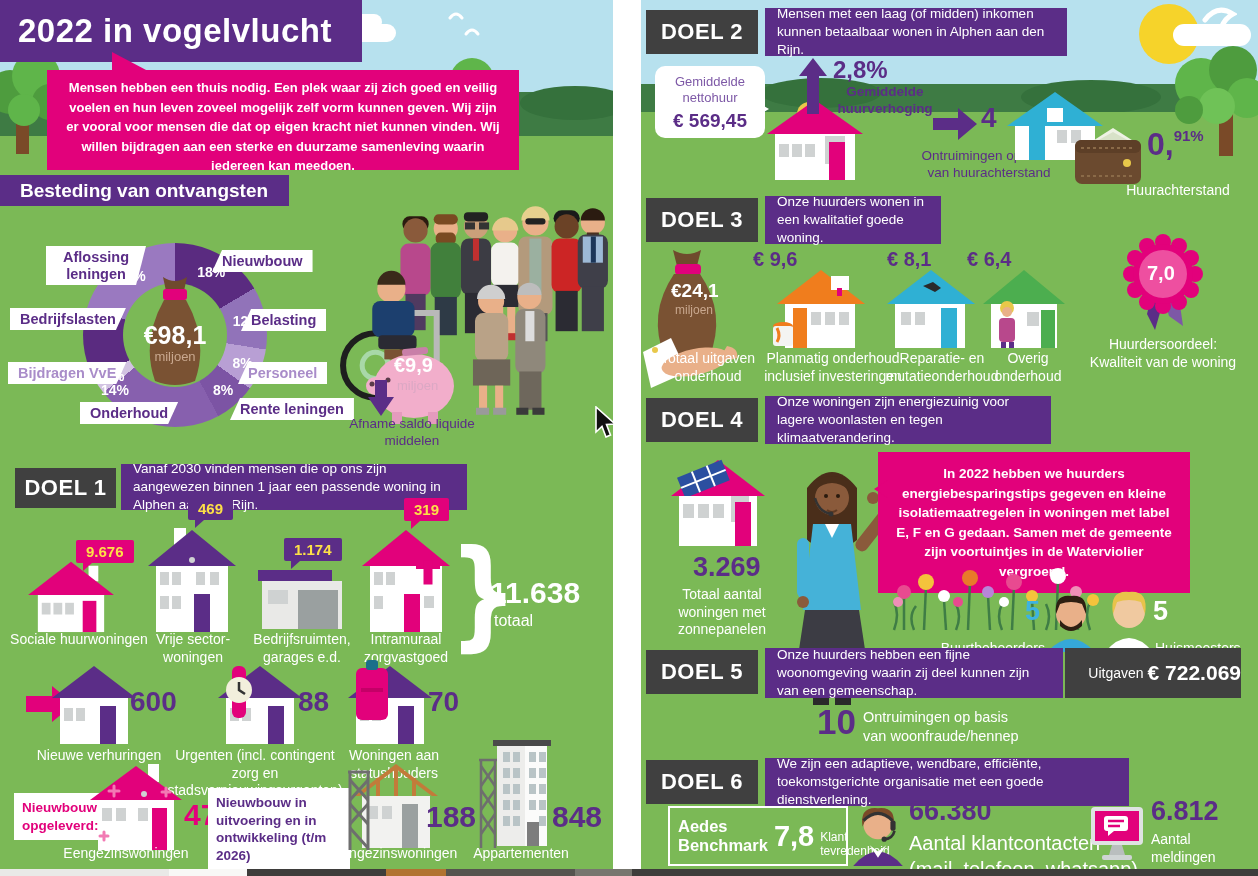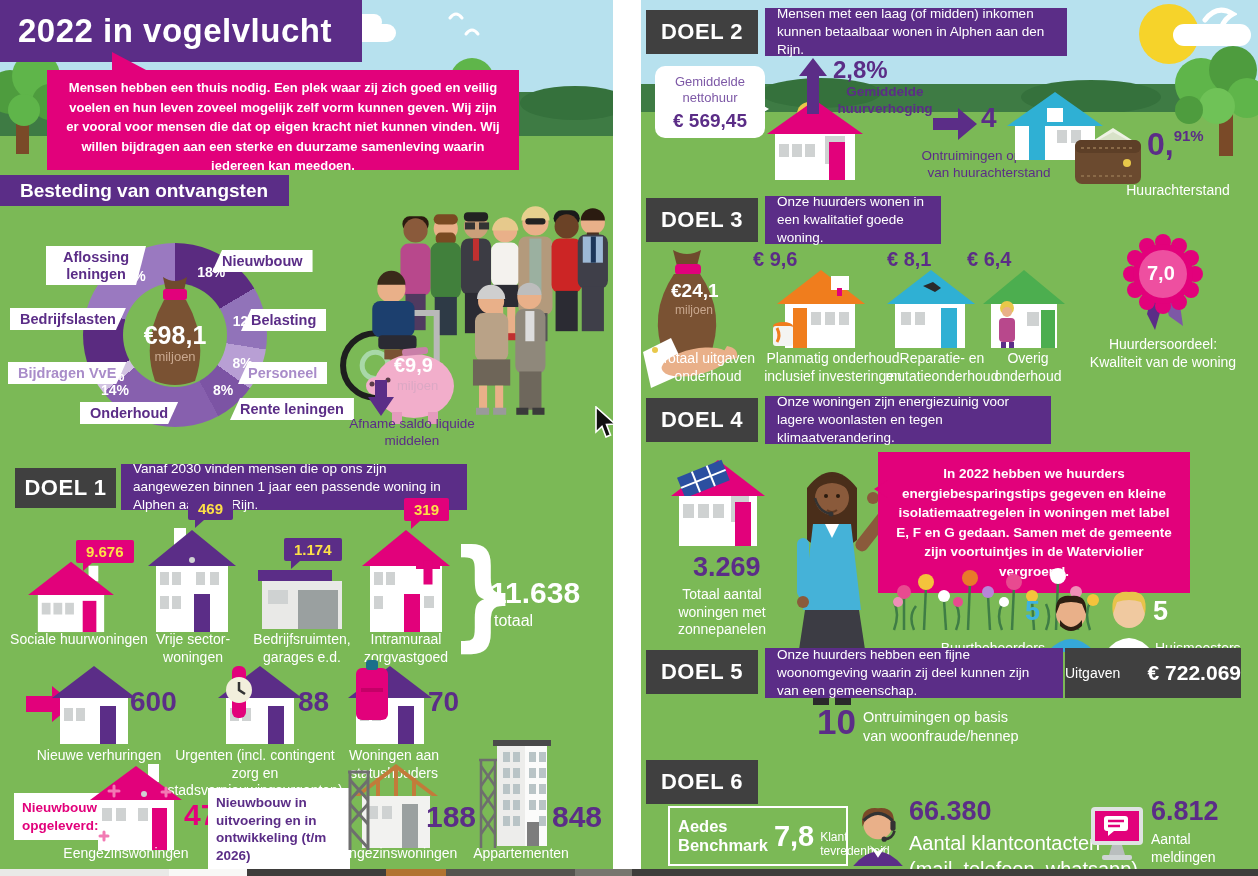--- a/index.html
+++ b/index.html
@@ -678,31 +678,32 @@
       <circle cx="26" cy="24" r="16" fill="#f0c9a0"></circle>
       <path d="M10 26 Q6 2 26 4 Q46 2 42 26 L38 14 Q26 10 14 14 Z" fill="#e8c34a"></path>
       <path d="M2 64 Q26 36 50 64 Z" fill="#fff"></path>
     </svg>
     <div class="abs" style="left:512px;top:596px;color:#fff;font-weight:bold;font-size:27px">5</div>
     <div class="wl" style="left:296px;top:640px;width:108px;text-align:right">Buurtbeheerders</div>
     <div class="wl" style="left:514px;top:640px;width:100px;text-align:left">Huismeesters</div>
 
     <div class="doel-badge pink-box" style="left:5px;top:650px;width:112px;height:44px">DOEL 5</div>
     <div class="doel-text purple-box" style="left:124px;top:648px;width:298px;height:50px">Onze huurders hebben een fijne woonomgeving waarin zij deel kunnen zijn van een gemeenschap.</div>
-    <div class="abs pink-box" style="left:424px;top:648px;width:176px;height:50px;display:flex;align-items:center;justify-content:space-between;gap:24px">
+    <div class="abs pink-box" style="left:424px;top:648px;width:176px;height:50px;display:flex;align-items:center;justify-content:flex-end;gap:4px">
       <span style="font-size:14px">Uitgaven</span>
       <span style="font-size:21px;font-weight:bold">€ 722.069</span>
     </div>
     <div class="num" style="left:176px;top:702px;font-size:35px">10</div>
     <div class="abs" style="left:222px;top:708px;color:#fff;font-size:14.5px;line-height:1.3">
       <div>Ontruimingen op basis</div>
       <div>van woonfraude/hennep</div>
     </div>
 
     <div class="doel-badge pink-box" style="left:5px;top:760px;width:112px;height:44px">DOEL 6</div>
+    <div class="doel-text purple-box" style="left:124px;top:758px;width:364px;height:48px">We zijn een adaptieve, wendbare, efficiënte, toekomstgerichte organisatie met een goede dienstverlening.</div>
 
     <div class="aedes-box" style="left:27px;top:806px;width:180px;height:60px">
       <div class="aedes-name">Aedes Benchmark</div>
       <div class="aedes-val">7,8</div>
       <div class="aedes-lbl">Klant tevredenheid</div>
     </div>
 
     <svg class="abs" style="left:210px;top:804px" width="54" height="62" viewBox="0 0 52 60">
       <circle cx="26" cy="20" r="14" fill="#e9b089"></circle>
       <path d="M11 22 Q8 2 26 4 Q44 2 41 22 L37 12 Q26 8 15 12 Z" fill="#7a4a28"></path>

